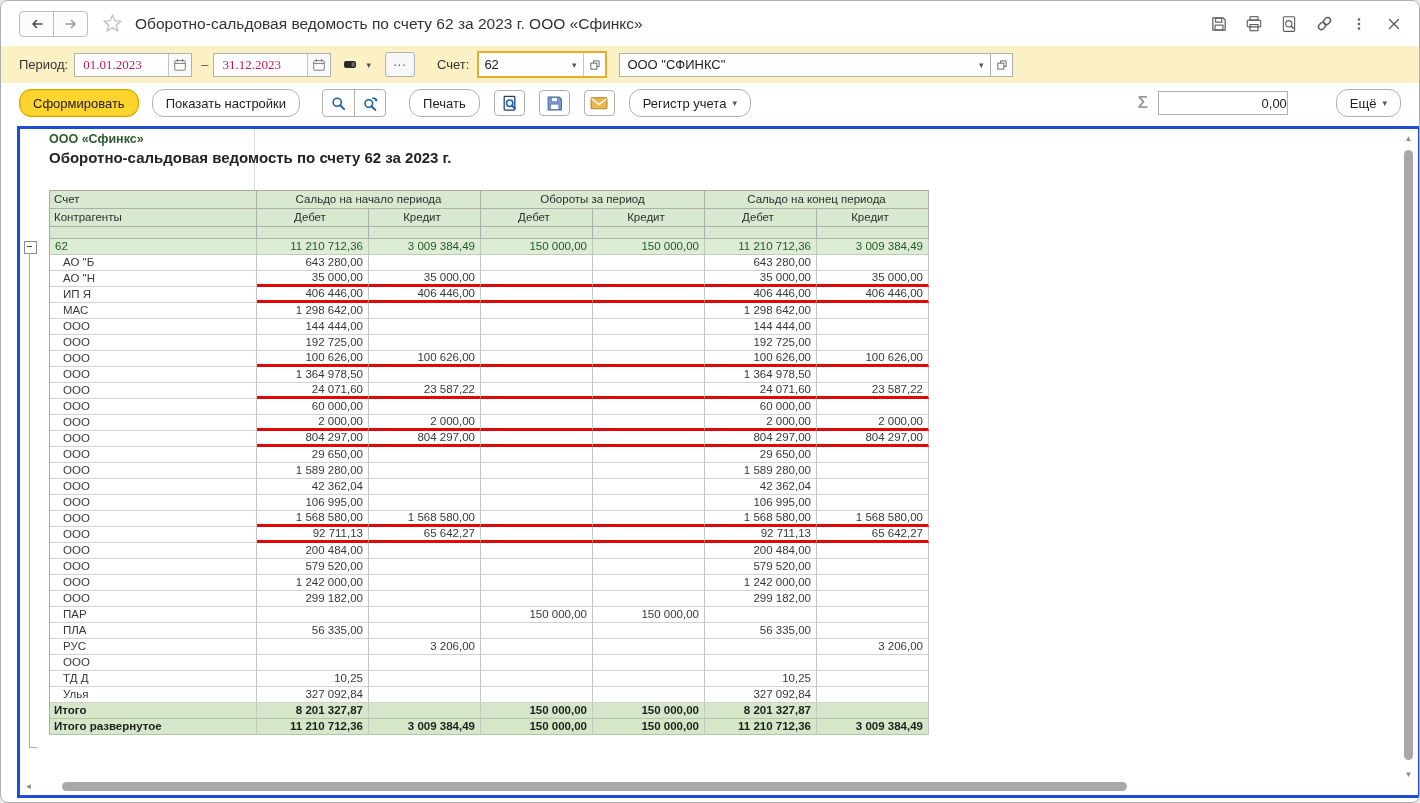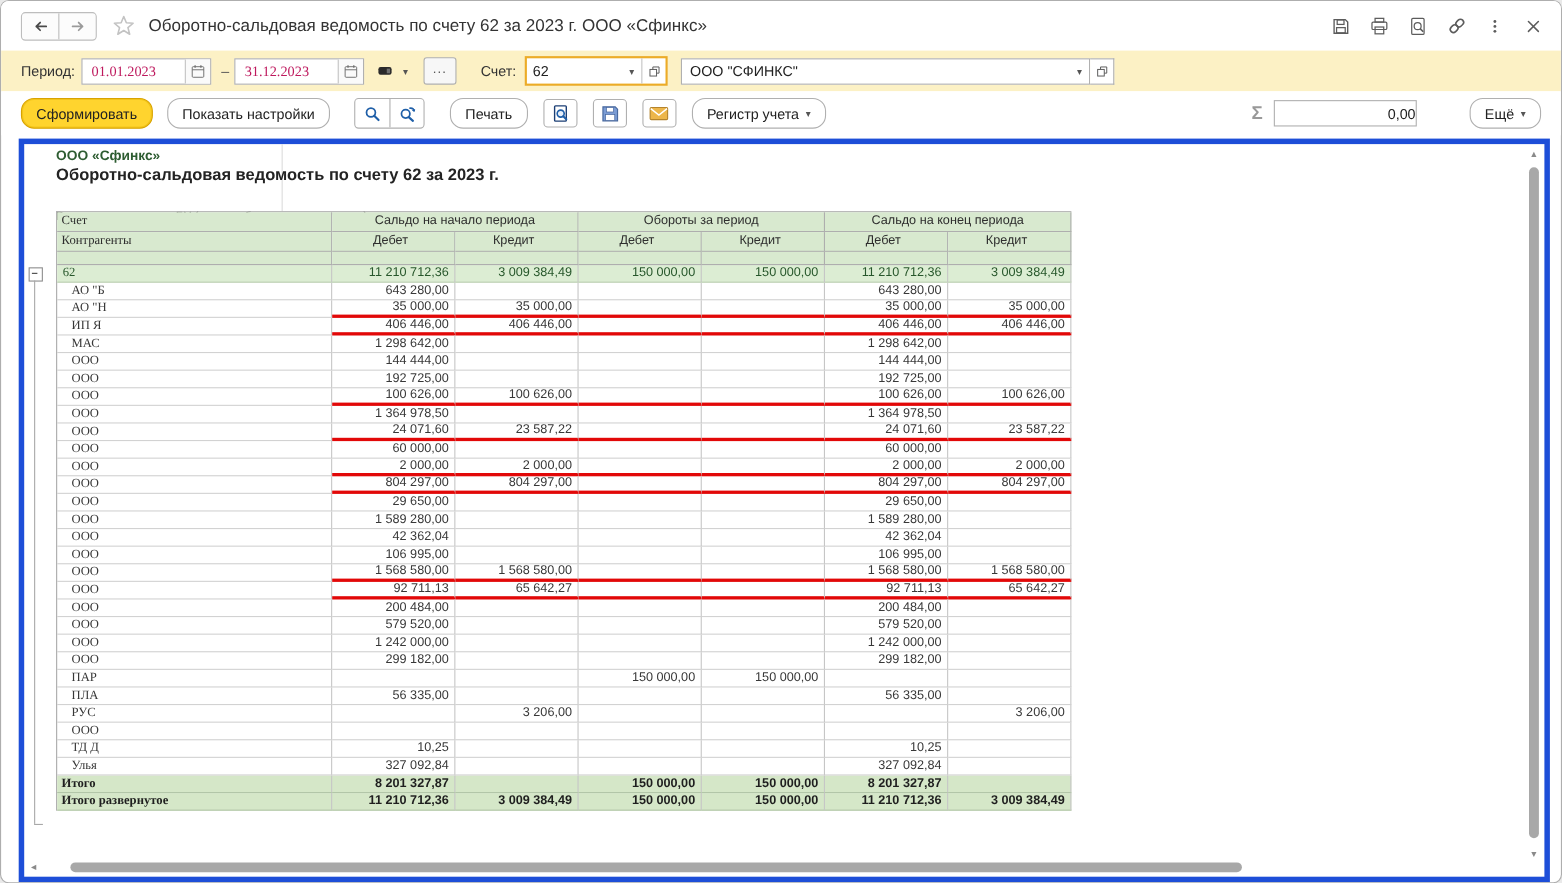--- a/index.html
+++ b/index.html
@@ -42,37 +42,37 @@
   .iconpair{display:flex;margin-left:22px;border:1px solid #b0b0b0;border-radius:4px;overflow:hidden;background:#fff;}
   .ibtn{width:31px;height:26px;display:flex;align-items:center;justify-content:center;cursor:pointer;box-sizing:border-box;}
   .iconpair .ibtn + .ibtn{border-left:1px solid #b0b0b0;}
   .solo{border:1px solid #b0b0b0;border-radius:4px;margin-left:14px;background:#fff;}
   .caret{font-size:9px;color:#555;margin-left:6px;}
   .sumgroup{margin-left:auto;display:flex;align-items:center;}
   .sigma{color:#999;font-size:17px;font-weight:bold;margin-right:10px;}
   .sumfld{width:130px;height:24px;border:1px solid #b0b0b0;background:#fff;display:flex;align-items:center;justify-content:flex-end;font-size:13px;color:#222;box-sizing:border-box;}
   .morebtn{margin-left:48px;}
   
-  .report{position:absolute;left:16px;top:125px;width:1382px;height:666px;border:5px solid #1d4ed8;background:#fff;}
+  .report{position:absolute;left:16px;top:125px;width:1382px;height:666px;border:3px solid #1d4ed8;background:#fff;padding-left:16px;}
   .orgname{position:absolute;left:29px;top:3px;font-size:12.5px;font-weight:bold;color:#2d5c31;}
   .rtitle{position:absolute;left:29px;top:20px;font-size:15px;font-weight:bold;color:#232323;}
   .rsub{position:absolute;left:29px;top:60px;font-size:11px;color:#3c3c3c;}
   .vline-artifact{position:absolute;left:234px;top:0;width:1px;height:61px;background:#dcdcdc;}
   
   .treebox{position:absolute;left:4px;top:112px;width:11px;height:11px;border:1px solid #8d8d8d;background:#fff;cursor:pointer;}
   .treebox:before{content:"";position:absolute;left:2px;top:4px;width:5px;height:1px;background:#444;}
   .treeline{position:absolute;left:9px;top:124px;width:1px;height:494px;background:#a8a8a8;}
   .treetick{position:absolute;left:9px;top:618px;width:8px;height:1px;background:#a8a8a8;}
   
   .rtable{position:absolute;left:29px;top:61px;border-top:1px solid #a9a9a9;border-left:1px solid #a9a9a9;}
   .trow{display:flex;height:16px;}
   .trow.h18{height:18px;} .trow.h12{height:12px;}
   .c{box-sizing:border-box;border-right:1px solid #c6c6c6;border-bottom:1px solid #d2d2d2;
      font-size:11.5px;line-height:14px;color:#383838;overflow:hidden;white-space:nowrap;}
-  .cn{width:250px;font-family:Liberation Serif, serif;}
+  .cn{width:207px;}
   .cv{width:112px;text-align:right;padding-right:5px;}
   .g2{width:224px;text-align:center;}
   .thead .c{background:#d8e9cf;border-right-color:#aeaeae;border-bottom-color:#aeaeae;color:#2e2e2e;line-height:17px;}
   .thead .hleft{padding-left:4px;text-align:left;}
   .nm{padding-left:13px;}
   .trow.acct{background:#dcedd3;}
   .trow.acct .c{color:#27572b;border-bottom-color:#bccfb4;}
   .trow.acct .nm{padding-left:5px;}
   .trow.total{background:#d5e7c8;font-weight:bold;}
   .trow.total .c{color:#1f1f1f;border-bottom-color:#b2c6a8;}

